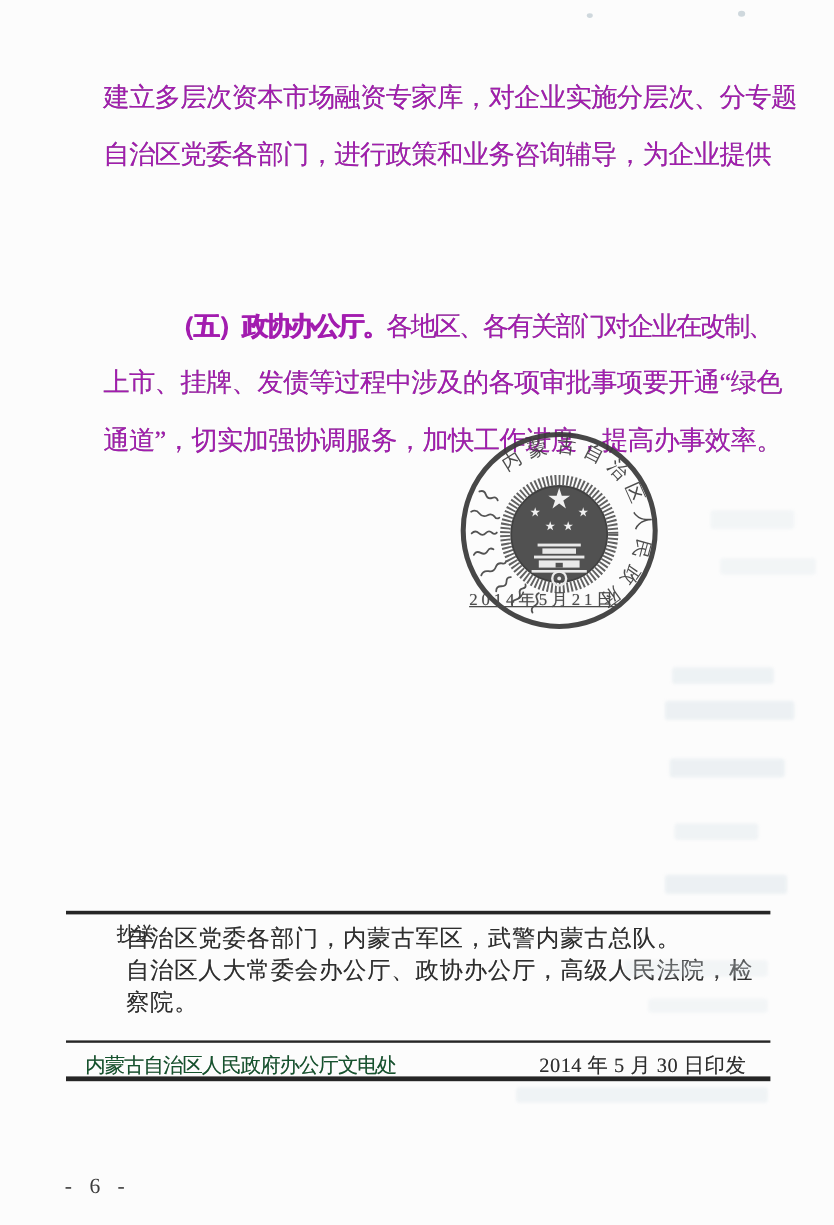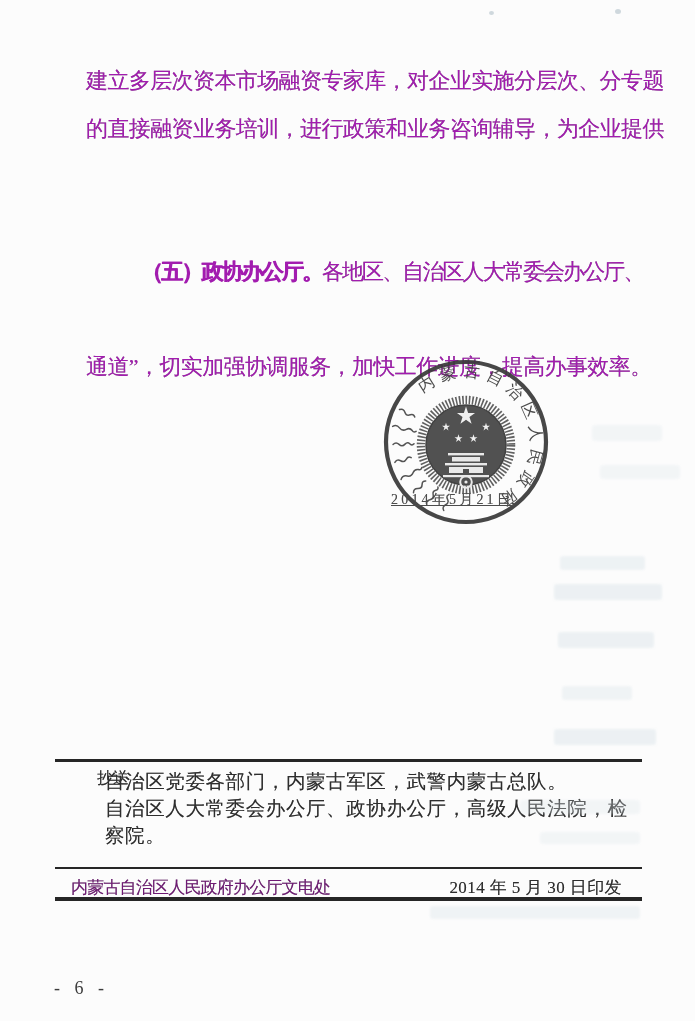--- a/index.html
+++ b/index.html
@@ -36,44 +36,45 @@
     color:#2e2e2e; white-space:nowrap; text-shadow:0 0 .4px rgba(50,50,50,.5);margin-left:24px;
   }
   .cc-line {
     position:absolute; left:105px; font-size:19.5px; letter-spacing:.6px;
     color:#2e2e2e; white-space:nowrap; text-shadow:0 0 .4px rgba(50,50,50,.5);
   }
   .cc1{top:768px}.cc2{top:795px}.cc3{top:822px}.cc4{top:847px}
   
   .ft-issuer {
     position:absolute; left:71px; top:876px; font-size:17px; letter-spacing:-0.8px;
-    color:#701a75; white-space:nowrap; text-shadow:0 0 .4px rgba(50,50,50,.5);
+    color:#14532d; white-space:nowrap; text-shadow:0 0 .4px rgba(50,50,50,.5);
   }
   .ft-date {
     position:absolute; right:73px; top:876px; font-size:17px; letter-spacing:.4px;
     color:#2e2e2e; white-space:nowrap; text-shadow:0 0 .4px rgba(50,50,50,.5);margin-left:17px;
   }
   
   .pagenum {
     position:absolute; left:54px; top:978px; font-size:18px; letter-spacing:5px;
     color:#3c3c3c;
   }
   
   .smudge { position:absolute; background:#dde6eb; border-radius:3px; filter:blur(1.3px); }
   .speck  { position:absolute; background:#cfd8dd; border-radius:50%; filter:blur(.5px); }
 </style>
 </head>
 <body>
 
 <div id="page">
 
   <div class="bline l1">建立多层次资本市场融资专家库，对企业实施分层次、分专题</div>
-  <div class="bline l2">的直接融资业务培训，进行政策和业务咨询辅导，为企业提供</div>
+  <div class="bline l2">自治区党委各部门，进行政策和业务咨询辅导，为企业提供</div>
 
-  <div class="bline l5"><span class="bold">（五）</span><span class="bold">政协办公厅。</span><span>各地区、自治区人大常委会办公厅、</span></div>
+  <div class="bline l5"><span class="bold">（五）</span><span class="bold">政协办公厅。</span><span>各地区、各有关部门对企业在改制、</span></div>
+  <div class="bline l6">上市、挂牌、发债等过程中涉及的各项审批事项要开通“绿色</div>
   <div class="bline l7">通道”，切实加强协调服务，加快工作进度，提高办事效率。</div>
 
   <svg class="seal" viewBox="0 0 168 168" xmlns="http://www.w3.org/2000/svg">
     <defs>
       <path id="sealArc" d="M 30.8 46.7 A 65 65 0 1 1 116.5 140.3" fill="none"></path>
       <path id="star" d="M0,-10 L2.25,-3.09 L9.51,-3.09 L3.63,1.18 L5.88,8.09 L0,3.82 L-5.88,8.09 L-3.63,1.18 L-9.51,-3.09 L-2.25,-3.09 Z"></path>
     </defs>
 
     <circle cx="84" cy="84" r="80" fill="none" stroke="#3a3a3a" stroke-width="4.2"></circle>
 

